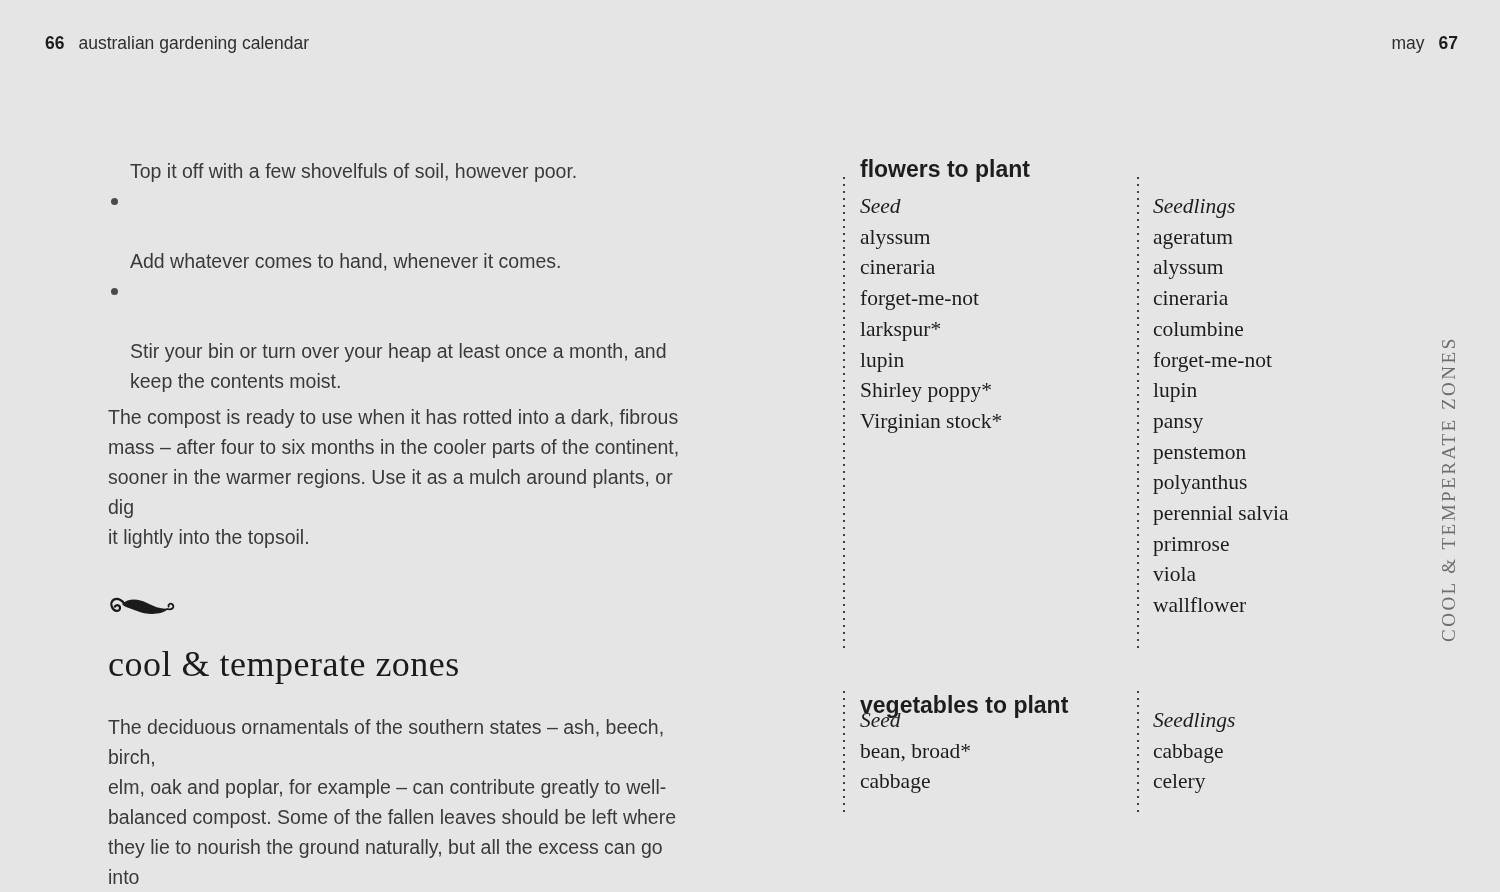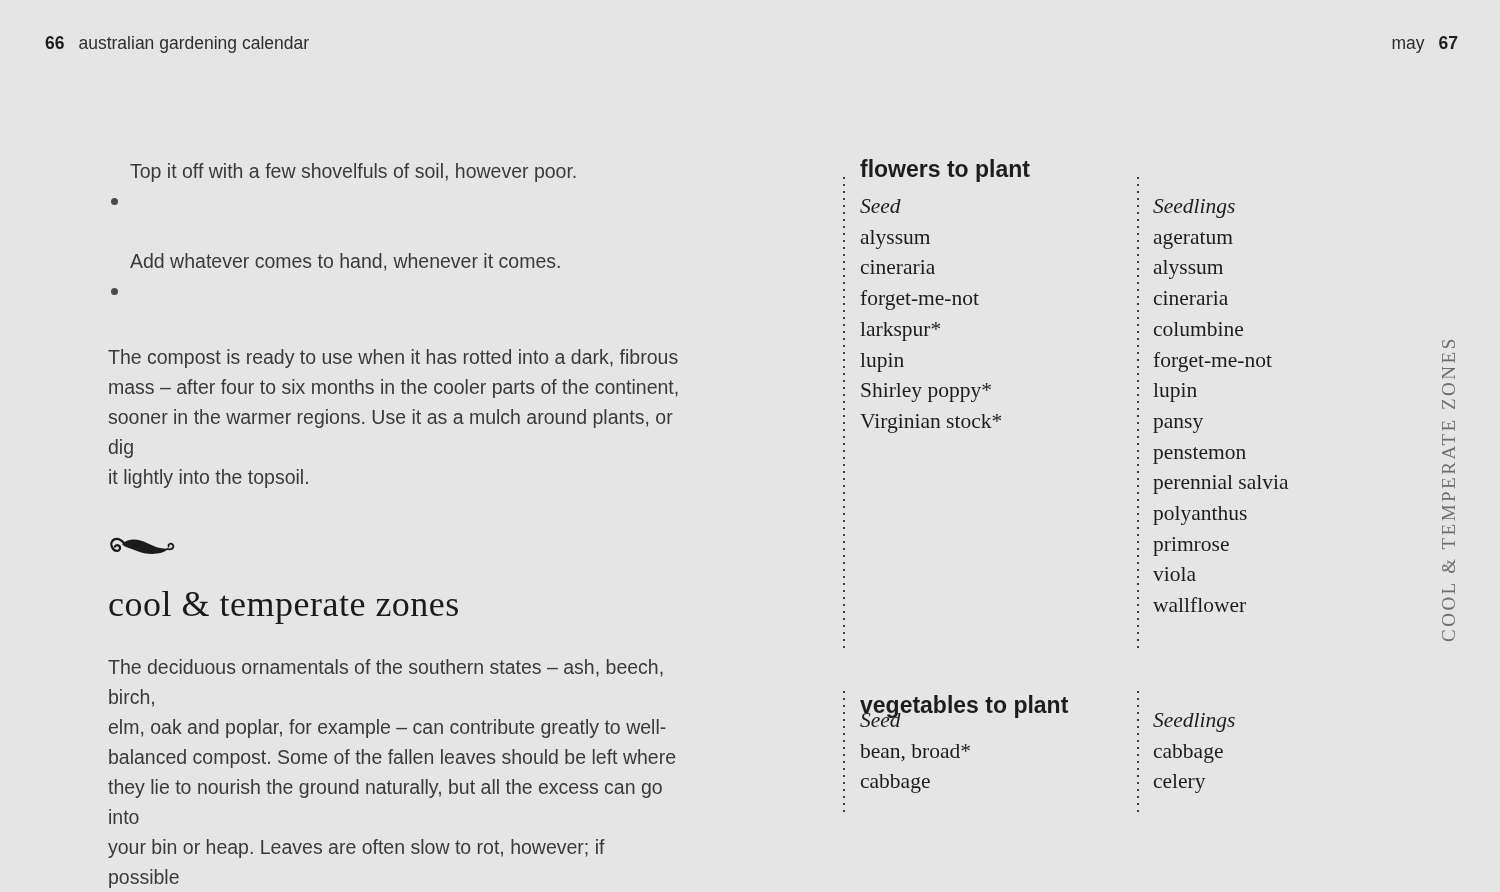--- a/index.html
+++ b/index.html
@@ -136,20 +136,22 @@
 
   <div class="left-col">
     <div class="intro-line">Top it off with a few shovelfuls of soil, however poor.</div>
 
     <div class="bullet-item">
       <span class="bullet-dot"></span>
       <span>Add whatever comes to hand, whenever it comes.</span>
     </div>
     <div class="bullet-item">
       <span class="bullet-dot"></span>
+      <span>Stir your bin or turn over your heap at least once a month, and
+keep the contents moist.</span>
     </div>
 
     <div class="para para-compost">The compost is ready to use when it has rotted into a dark, fibrous
 mass – after four to six months in the cooler parts of the continent,
 sooner in the warmer regions. Use it as a mulch around plants, or dig
 it lightly into the topsoil.</div>
 
     <div class="ornament">
       <svg width="66" height="30" viewBox="0 0 66 30" xmlns="http://www.w3.org/2000/svg">
         <path d="M14,13 C7,5 -1,10 2,17 C4,22 10,22 10,18 C10,15 6.5,14.4 5,16.5" fill="none" stroke="#1b1b1b" stroke-width="2.2" stroke-linecap="round"></path>
@@ -193,22 +195,22 @@
     <div class="col-label">Seedlings</div>
     <ul class="plant-list">
         <li>ageratum</li>
         <li>alyssum</li>
         <li>cineraria</li>
         <li>columbine</li>
         <li>forget-me-not</li>
         <li>lupin</li>
         <li>pansy</li>
         <li>penstemon</li>
+        <li>polyanthus</li>
         <li>perennial salvia</li>
-        <li>polyanthus</li>
         <li>primrose</li>
         <li>viola</li>
         <li>wallflower</li>
       </ul>
   </div>
 
   <div class="list-heading lh-vegetables">vegetables to plant</div>
 
   <div class="plant-col pc-veg-seed">
     <div class="col-label">Seed</div>

